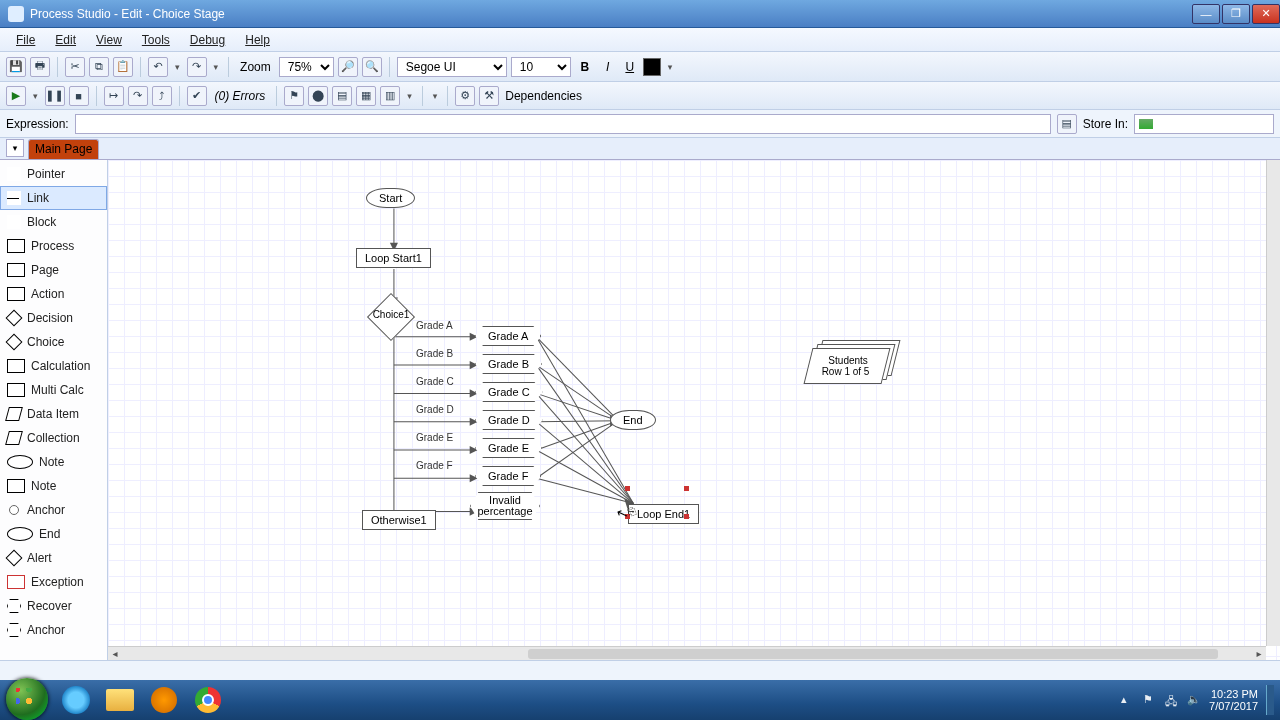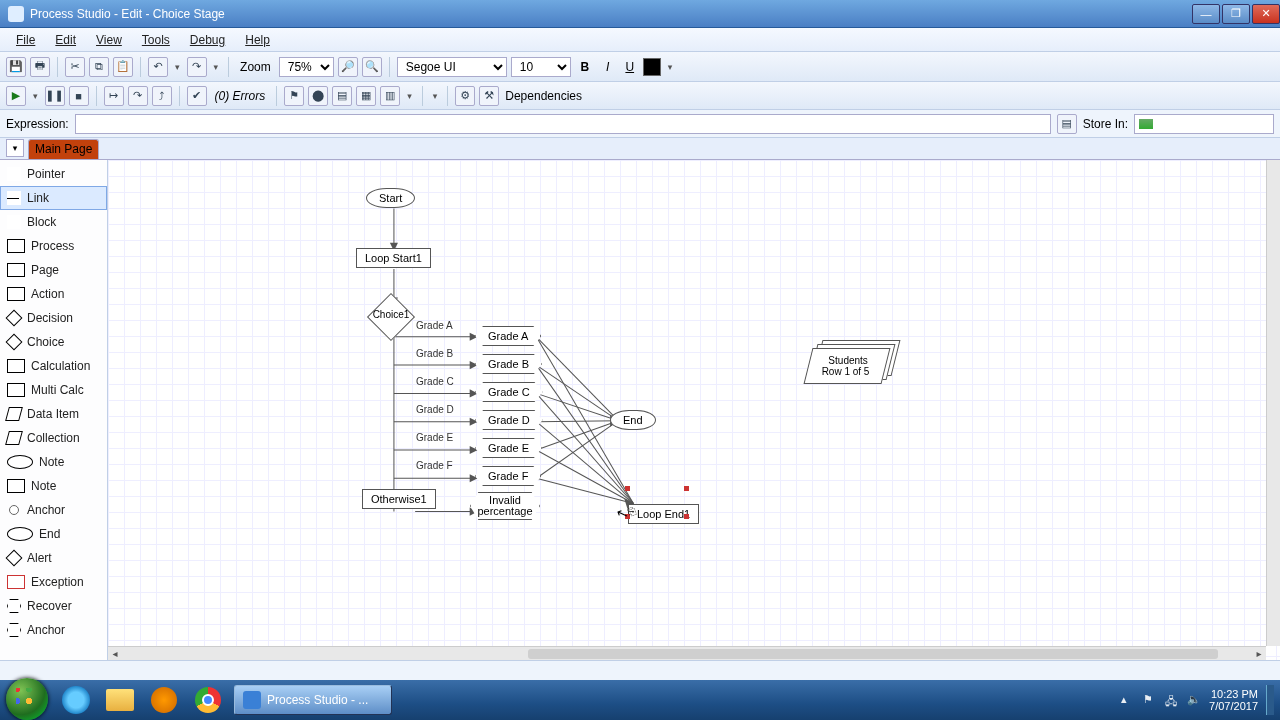--- a/index.html
+++ b/index.html
@@ -353,21 +353,21 @@
     <div class="branch-lbl" style="left:308px; top:300px;">Grade F</div>
 
     <div class="stage hex-stage" style="left:367px; top:166px;">Grade A</div>
     <div class="stage hex-stage" style="left:367px; top:194px;">Grade B</div>
     <div class="stage hex-stage" style="left:367px; top:222px;">Grade C</div>
     <div class="stage hex-stage" style="left:367px; top:250px;">Grade D</div>
     <div class="stage hex-stage" style="left:367px; top:278px;">Grade E</div>
     <div class="stage hex-stage" style="left:367px; top:306px;">Grade F</div>
     <div class="stage hex-stage" style="left:362px; top:332px; white-space:normal; width:70px; line-height:1.0; padding:2px 6px;">Invalid percentage</div>
 
-    <div class="stage box" style="left:254px; top:329px;">Otherwise1</div>
+    <div class="stage box" style="left:254px; top:350px;">Otherwise1</div>
     <div class="stage oval" style="left:502px; top:250px;">End</div>
     <div class="stage box" style="left:520px; top:344px;">Loop End1</div>
     <div class="sel-handle" style="left:517px; top:326px;"></div>
     <div class="sel-handle" style="left:576px; top:326px;"></div>
     <div class="sel-handle" style="left:517px; top:354px;"></div>
     <div class="sel-handle" style="left:576px; top:354px;"></div>
     <div class="cursor" style="left:508px; top:344px;">↖<span style="font-size:10px;">⎘</span></div>
 
     <div class="coll-stage" style="left:700px; top:180px;">
       <div class="sheet s1"></div>
@@ -397,24 +397,20 @@
     </div>
   <div class="task-icon">
       <div class="folder-icon"></div>
     </div>
   <div class="task-icon">
       <div class="wmp-icon"></div>
     </div>
   <div class="task-icon">
       <div class="chrome-icon"></div>
     </div>
-  <div class="task-btn active">
-      <div class="ticon"></div>
-      <span>Process Studio - ...</span>
-    </div>
   <div class="tray">
     <span class="tray-icon">▴</span>
     <span class="tray-icon">⚑</span>
     <span class="tray-icon">🖧</span>
     <span class="tray-icon">🔈</span>
     <div class="clock">
       <div>10:23 PM</div>
       <div>7/07/2017</div>
     </div>
     <div style="width:8px;height:30px;border-left:1px solid #6ac;background:#2a5a8a;"></div>

